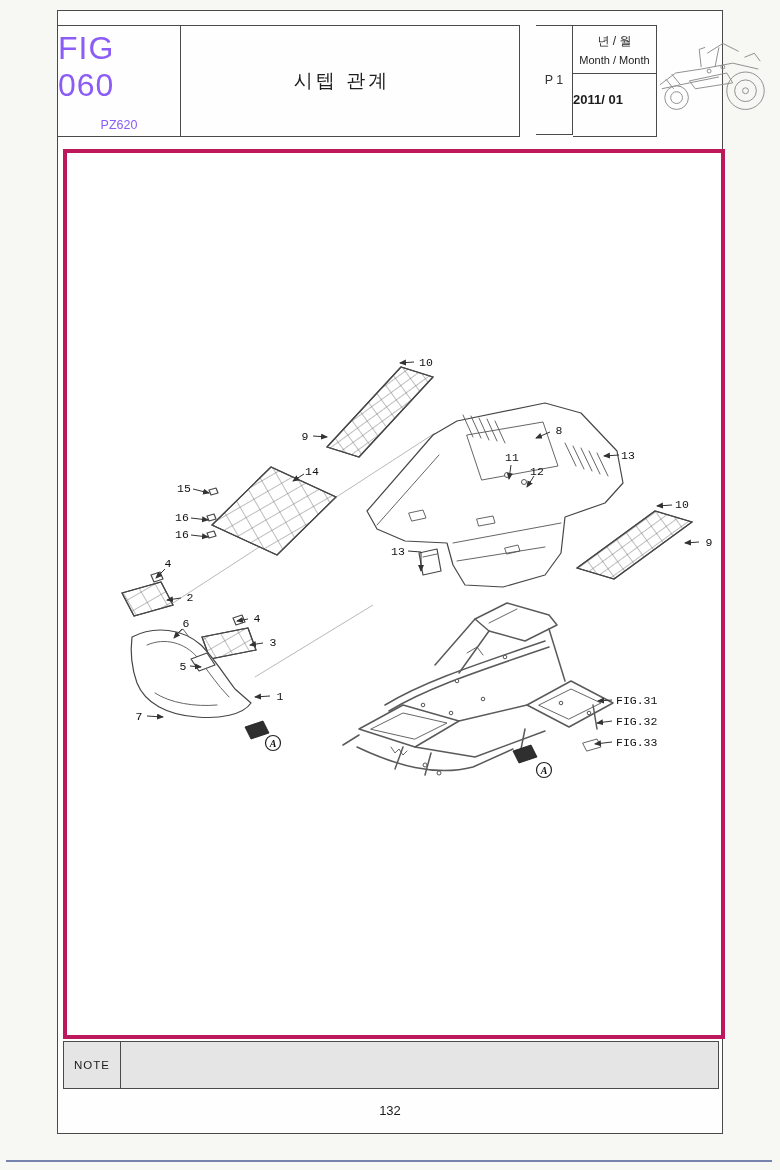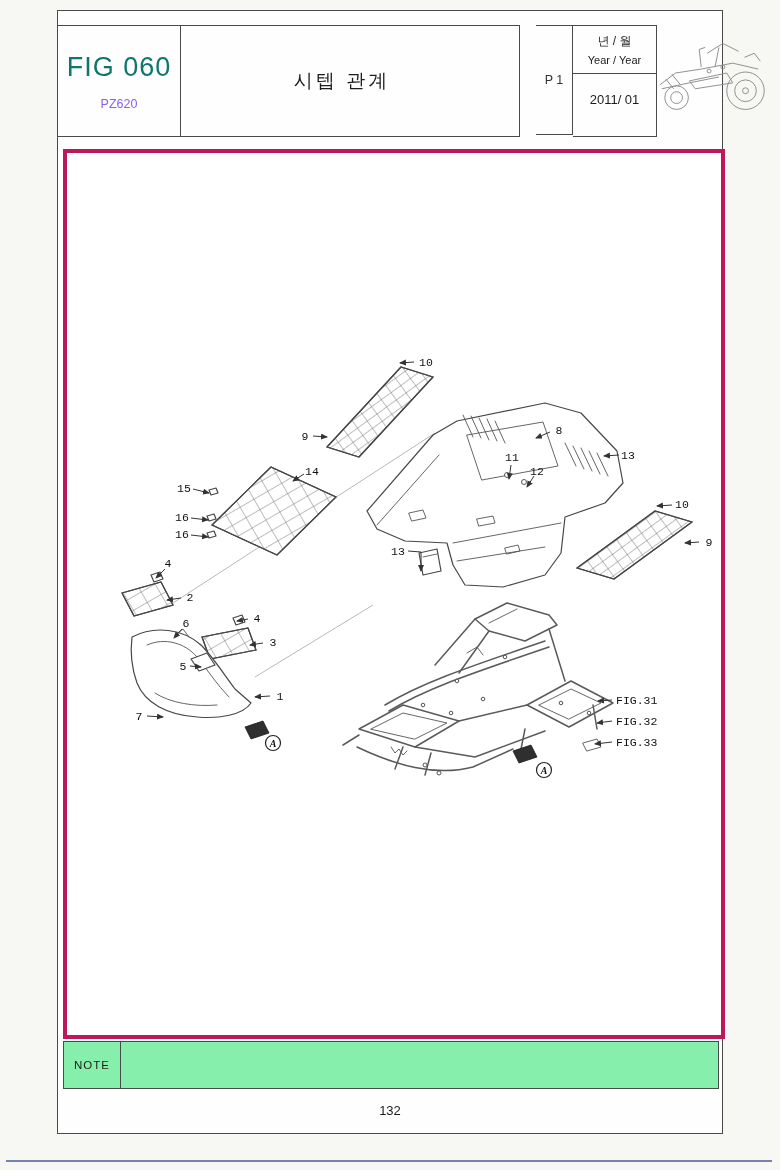--- a/index.html
+++ b/index.html
@@ -4,36 +4,36 @@
 <style>
   html,body{margin:0;padding:0;background:#d9d9d6;}
   .page{position:relative;width:780px;height:1170px;background:#f7f7f4;
         font-family:"Liberation Sans",sans-serif;color:#1c1c1c;overflow:hidden;margin:0 auto;}
   .frame{position:absolute;left:57px;top:10px;width:664px;height:1122px;
          border:1px solid #4a4a4a;background:#fefefe;}
   .hdr-cell{position:absolute;box-sizing:border-box;
             border-top:1px solid #4a4a4a;border-bottom:1px solid #4a4a4a;border-right:1px solid #4a4a4a;}
   .cell-fig{left:0;top:14px;width:123px;height:112px;display:flex;flex-direction:column;
             align-items:center;justify-content:center;gap:14px;}
-  .fig-number{font-size:27px;letter-spacing:1px;color:#0f766e;}
+  .fig-number{font-size:32px;letter-spacing:1px;color:#8b5cf6;}
   .model-code{font-size:12.5px;color:#8b5cf6;}
   .cell-title{left:107px;top:14px;width:355px;height:112px;display:flex;align-items:center;
               justify-content:center;font-size:19px;letter-spacing:3px;}
   .cell-pref{left:478px;top:14px;width:37px;height:110px;display:flex;align-items:center;
              justify-content:center;font-size:12.5px;color:#333;}
   .cell-date{left:515px;top:14px;width:84px;height:112px;}
   .date-kr{text-align:center;font-size:12px;padding-top:7px;}
   .date-en{text-align:center;font-size:11px;padding:4px 0 7px;border-bottom:1px solid #4a4a4a;}
-  .date-val{text-align:center;font-size:13px;padding-top:18px;}
+  .date-val{text-align:left;font-size:13px;padding-top:18px;font-weight:bold;}
   .machine-illo{position:absolute;left:592px;top:12px;width:128px;height:102px;}
   .diagram-box{position:absolute;left:5px;top:138px;width:654px;height:882px;
                border:4px solid #be185d;background:#fff;}
   .diagram-box svg{display:block;width:100%;height:100%;}
   .note-box{position:absolute;left:5px;top:1030px;width:654px;height:46px;
-            border:1px solid #4a4a4a;display:flex;background:#86efac;justify-content:flex-end;}
+            border:1px solid #4a4a4a;display:flex;background:#e5e5e5;justify-content:flex-end;}
   .note-label{width:56px;border-right:1px solid #4a4a4a;display:flex;align-items:center;
               justify-content:center;font-size:11.5px;letter-spacing:1px;}
   .note-content{flex:1;}
   .page-num{position:absolute;left:0;top:1092px;width:664px;text-align:center;font-size:13px;}
   .scan-line{position:absolute;left:6px;top:1160px;width:766px;height:2px;background:#5f6fa0;opacity:.85;}
   
   .co{font:11.5px "Liberation Mono","DejaVu Sans Mono",monospace;fill:#111;}
   .amark{font:italic bold 10px "Liberation Serif","DejaVu Serif",serif;fill:#111;}
   .outline{fill:#fff;stroke:#474747;stroke-width:1.2;stroke-linejoin:round;}
   .thin{fill:none;stroke:#555;stroke-width:0.9;stroke-linejoin:round;stroke-linecap:round;}
@@ -54,21 +54,21 @@
       <div class="model-code">PZ620</div>
     </div>
     <div class="hdr-cell cell-title">
       <span>시텝 관계</span>
     </div>
     <div class="hdr-cell cell-pref">
       <span>P 1</span>
     </div>
     <div class="hdr-cell cell-date">
       <div class="date-kr">년 / 월</div>
-      <div class="date-en">Year / Year</div>
+      <div class="date-en">Month / Month</div>
       <div class="date-val">2011/ 01</div>
     </div>
 
     <svg class="machine-illo" viewBox="0 0 130 102">
       <g fill="none" stroke="#8f8f8f" stroke-width="1">
         <circle cx="97" cy="68" r="19"></circle>
           <circle cx="97" cy="68" r="11"></circle>
           <circle cx="97" cy="68" r="3"></circle>
         <circle cx="27" cy="75" r="12"></circle>
           <circle cx="27" cy="75" r="6"></circle>

